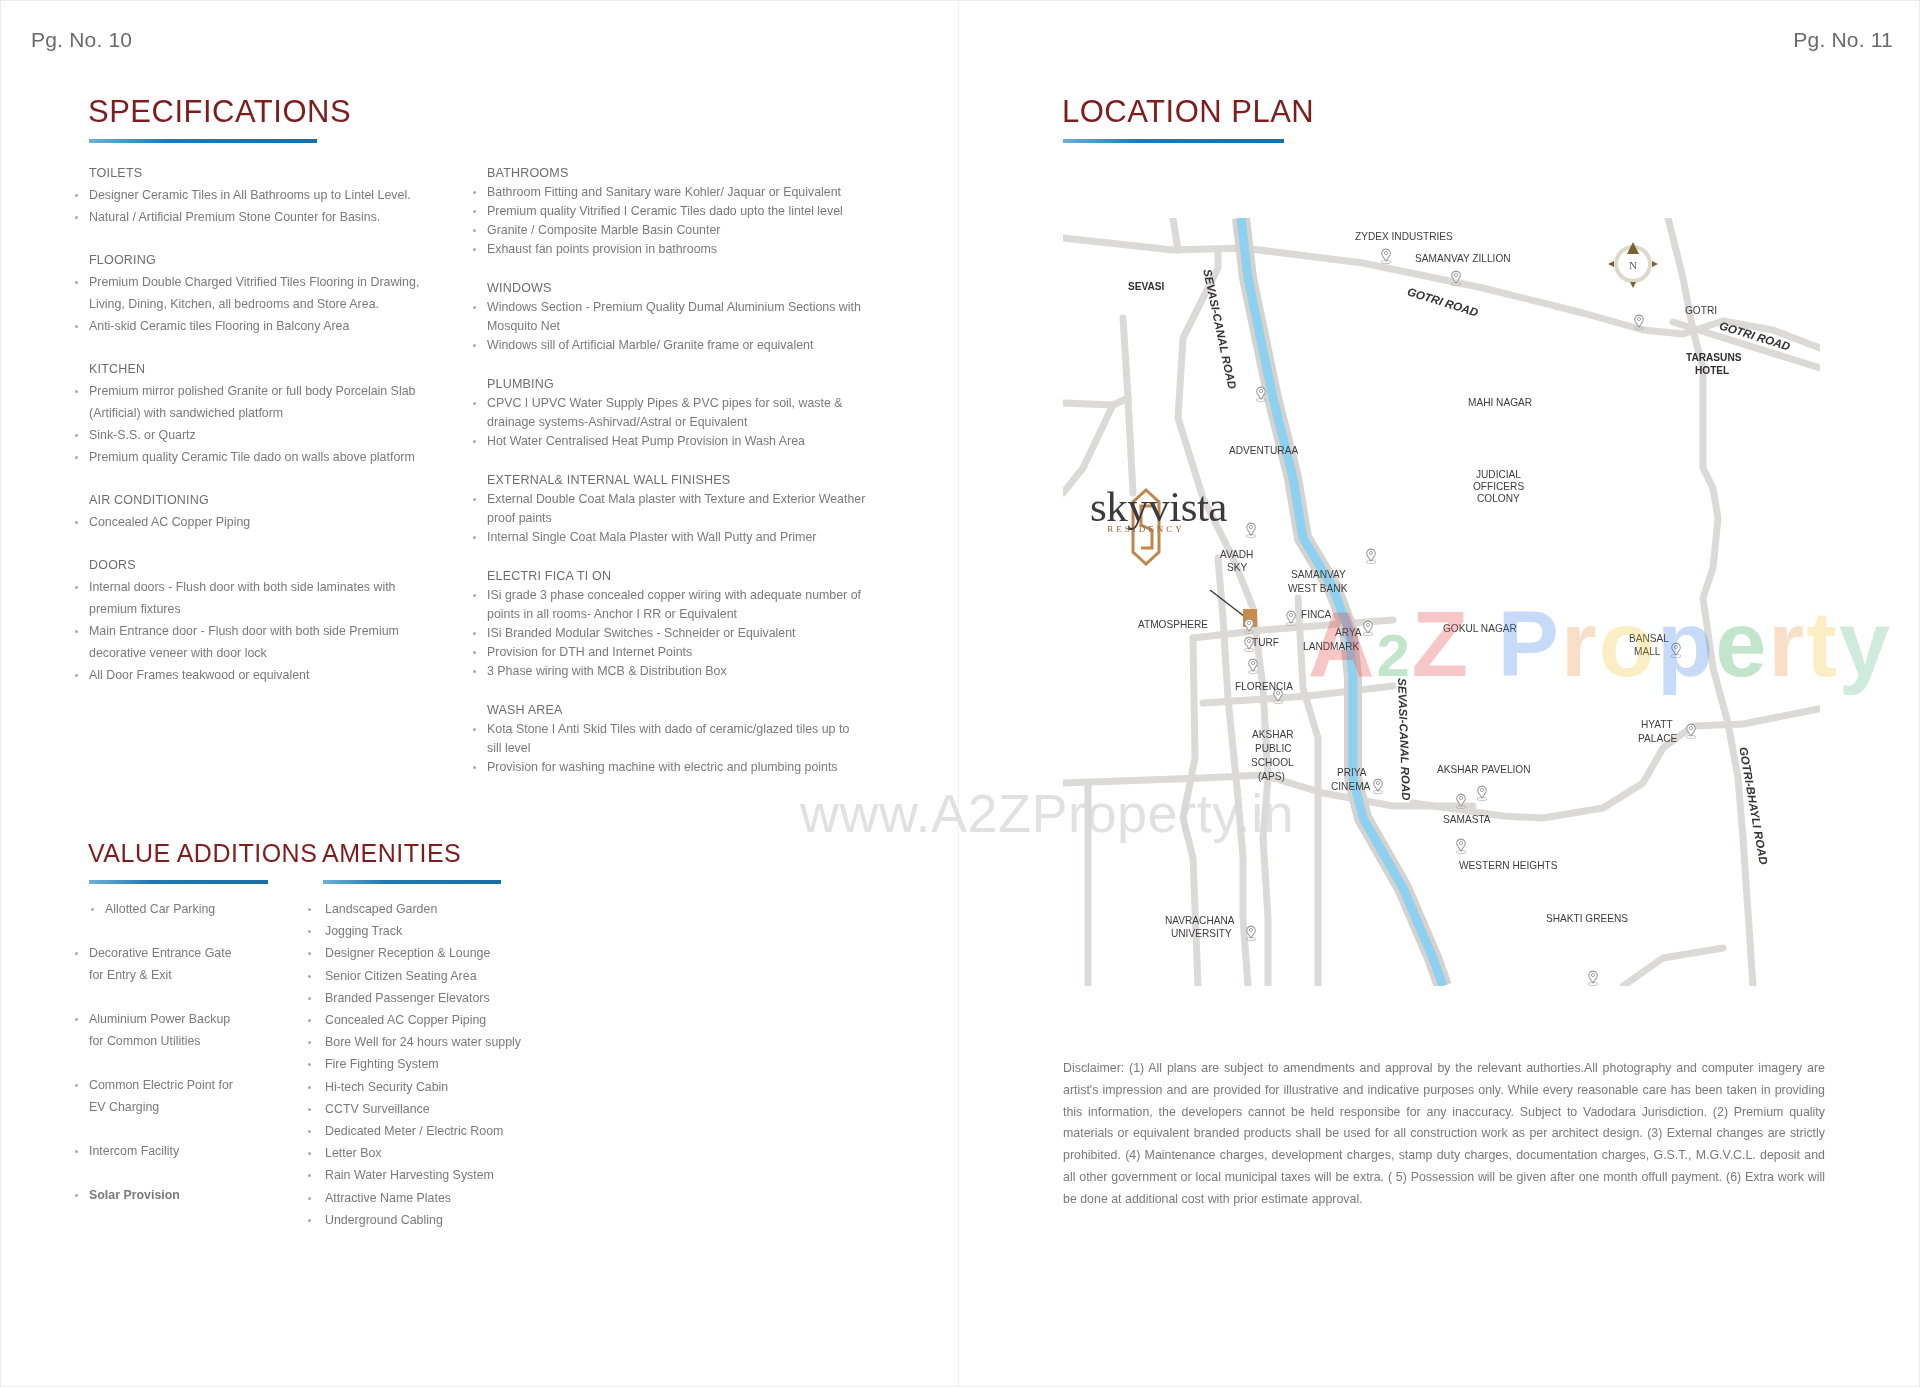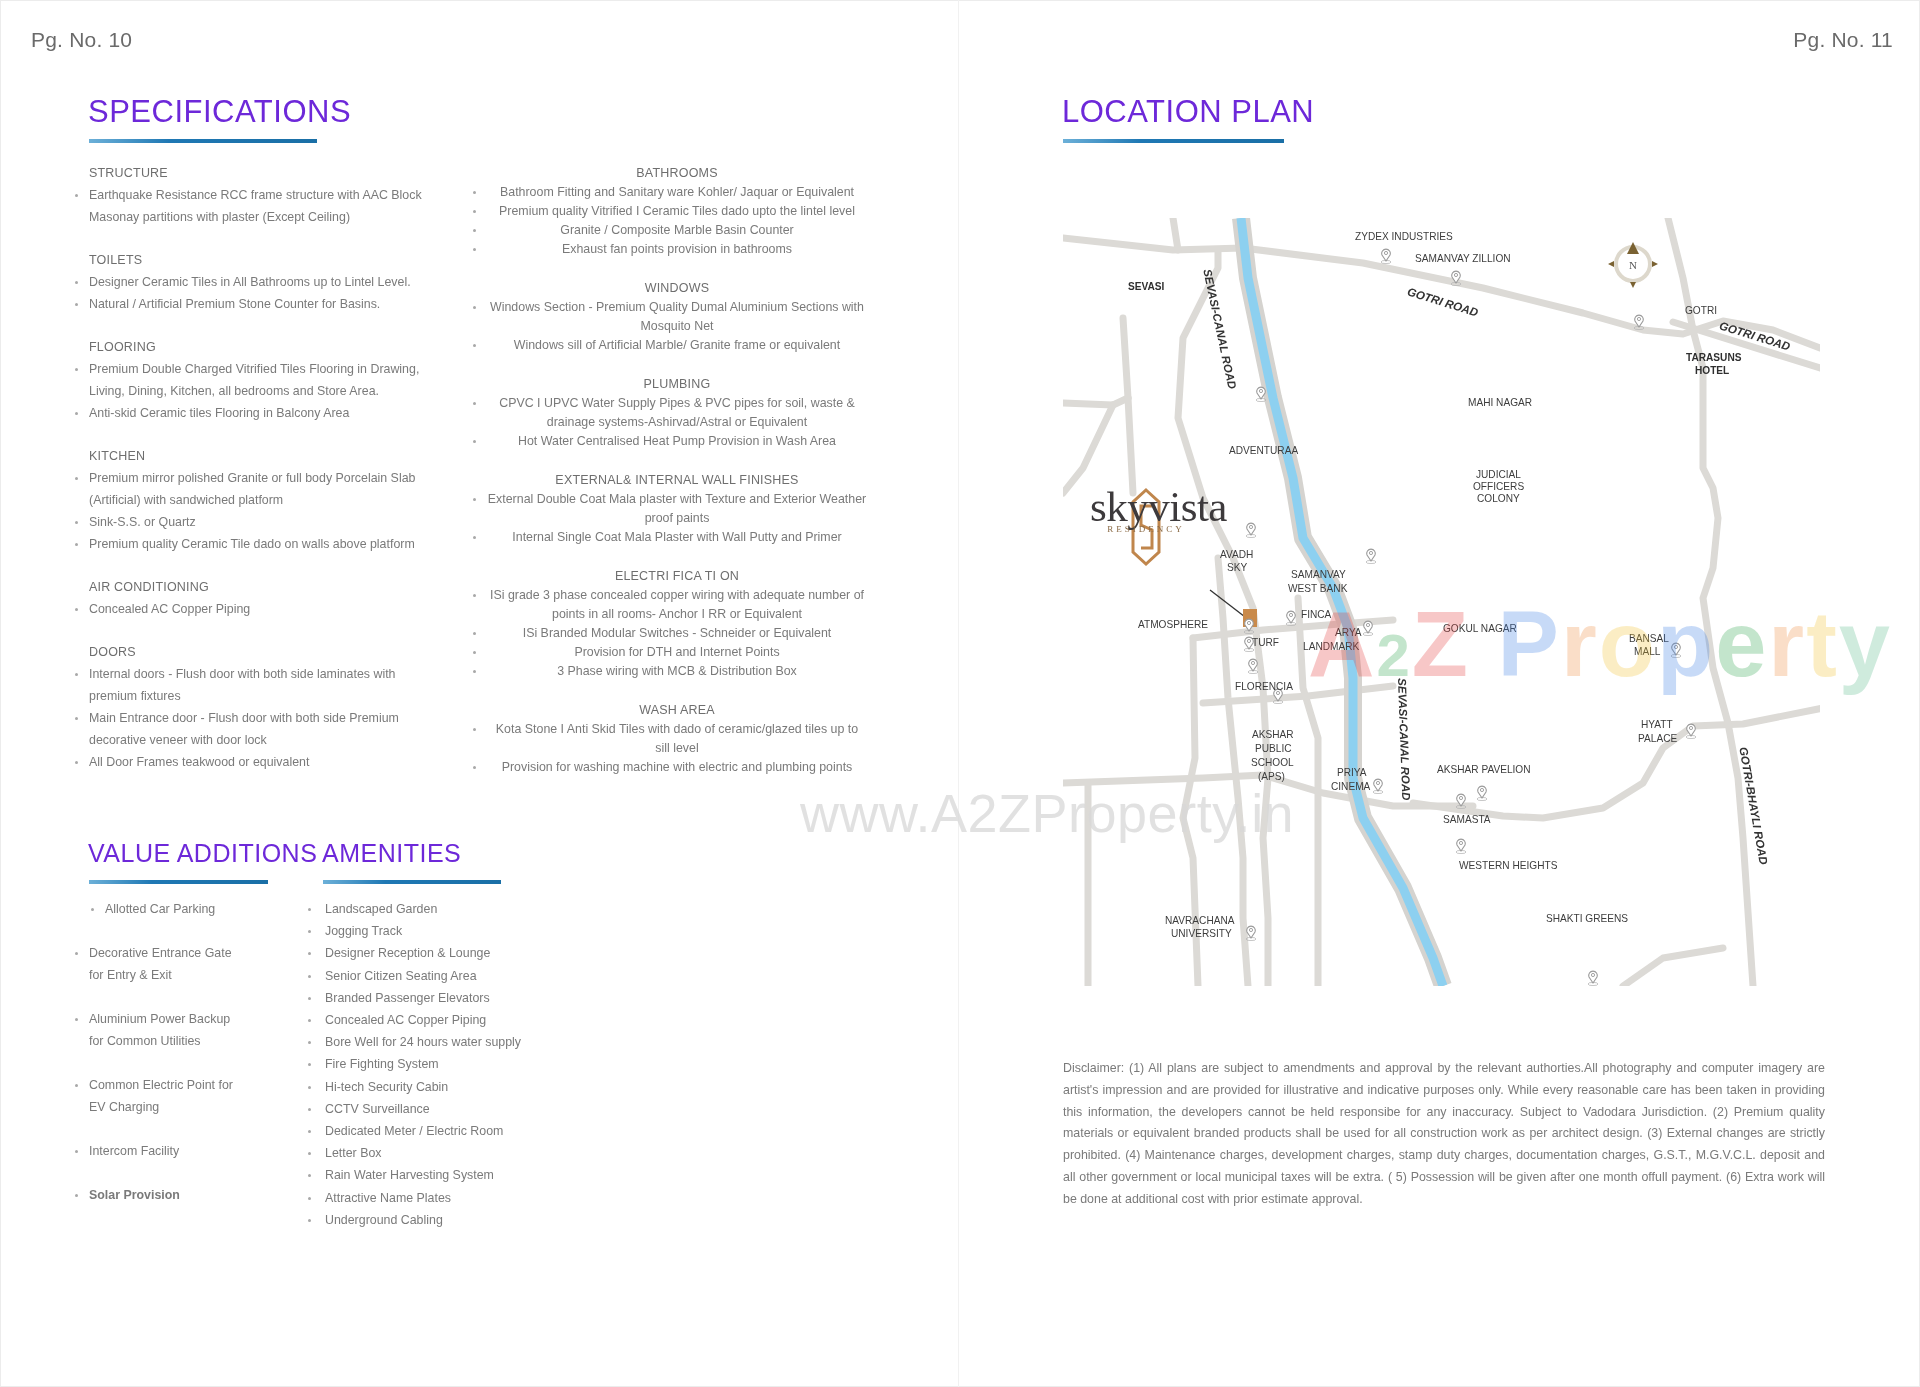--- a/index.html
+++ b/index.html
@@ -1,32 +1,32 @@
 <!DOCTYPE html>
 <html><head>
 <meta charset="utf-8">
 <style>
   html, body { margin:0; padding:0; }
   body { width:1920px; height:1387px; background:#ffffff; position:relative; overflow:hidden;
          font-family:"Liberation Sans", "DejaVu Sans", sans-serif; color:#6e6e6e; }
   .page-border { position:absolute; left:0; top:0; width:1918px; height:1385px; border:1px solid #ececec; }
   .divider { position:absolute; left:958px; top:0; width:1px; height:1387px; background:#f1f1f1; }
   .pgno { position:absolute; top:28px; font-size:21px; color:#6a6a6a; letter-spacing:0.2px; }
-  .section-title { position:absolute; font-size:31px; color:#6d28d9; font-weight:normal; letter-spacing:0.5px; }
+  .section-title { position:absolute; font-size:31px; color:#7f1d1d; font-weight:normal; letter-spacing:0.5px; }
   .underline { position:absolute; height:4px; background:linear-gradient(90deg,#6cb0d8 0%, #1f78b4 35%, #1a6fa6 100%); }
   .spec-col { position:absolute; width:400px; }
   .spec-group { margin-bottom:22px; }
   .spec-head { font-size:12.5px; color:#6e6e6e; text-transform:uppercase; line-height:21px; letter-spacing:0.2px; }
   .spec-list { list-style:none; margin:0; padding:0; }
   .spec-list li { position:relative; font-size:12.4px; color:#7a7a7a; line-height:22px; }
   .spec-list li::before { content:""; position:absolute; left:-14px; top:10px; width:3px; height:3px; border-radius:50%; background:#a8a8a8; }
   .col2 .spec-list li { line-height:19px; }
   .col2 .spec-list li::before { top:8px; }
   .col2 .spec-head { line-height:19px; }
-  .col2 .spec-group { margin-bottom:20px;text-align:center; }
+  .col2 .spec-group { margin-bottom:20px; }
   .va-list li { margin-bottom:22px; }
   .am-list li { line-height:22.2px; }
   .am-list li::before { left:-17px; }
 
   .map { position:absolute; left:1063px; top:218px; width:757px; height:768px; overflow:hidden; }
   .map svg { position:absolute; left:0; top:0; }
   .lbl { position:absolute; font-family:"Liberation Sans", sans-serif; font-size:11.5px; color:#3d3d3d; text-align:center; line-height:13px; white-space:nowrap; transform:scaleX(0.88); transform-origin:left top; }
   .lbl.bold { font-weight:bold; color:#2f2f2f; }
   .road-lbl { position:absolute; font-weight:bold; font-style:italic; font-size:11.5px; color:#333; white-space:nowrap; }
   .pin { position:absolute; width:12px; height:16px; }
@@ -46,26 +46,20 @@
 
 <div class="page-border"></div>
 <div class="divider"></div>
 
 <div class="pgno" style="left:31px;">Pg. No. 10</div>
 
 <div class="section-title" style="left:88px; top:94px;">SPECIFICATIONS</div>
 <div class="underline" style="left:89px; top:139px; width:228px;"></div>
 
 <div class="spec-col" id="spec-col1" style="left:89px; top:163px; width:350px;">
-    <div class="spec-group">
-      <div class="spec-head">STRUCTURE</div>
-      <ul class="spec-list">
-        <li>Earthquake Resistance RCC frame structure with AAC Block Masonay partitions with plaster (Except Ceiling)</li>
-      </ul>
-    </div>
     <div class="spec-group">
       <div class="spec-head">TOILETS</div>
       <ul class="spec-list">
         <li>Designer Ceramic Tiles in All Bathrooms up to Lintel Level.</li>
         <li>Natural / Artificial Premium Stone Counter for Basins.</li>
       </ul>
     </div>
     <div class="spec-group">
       <div class="spec-head">FLOORING</div>
       <ul class="spec-list">

